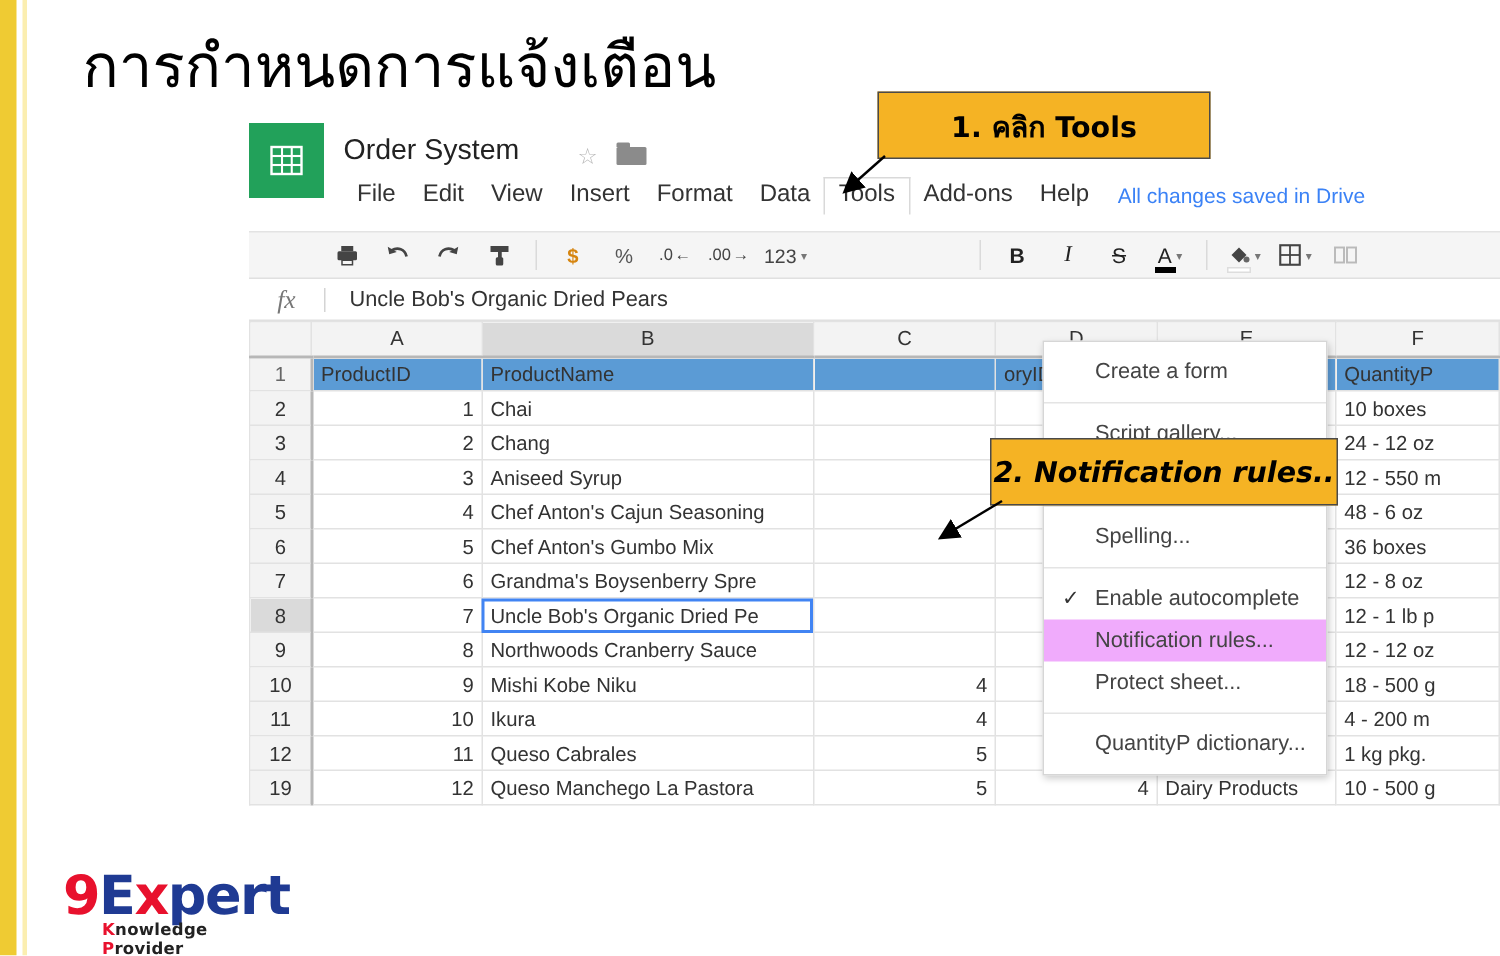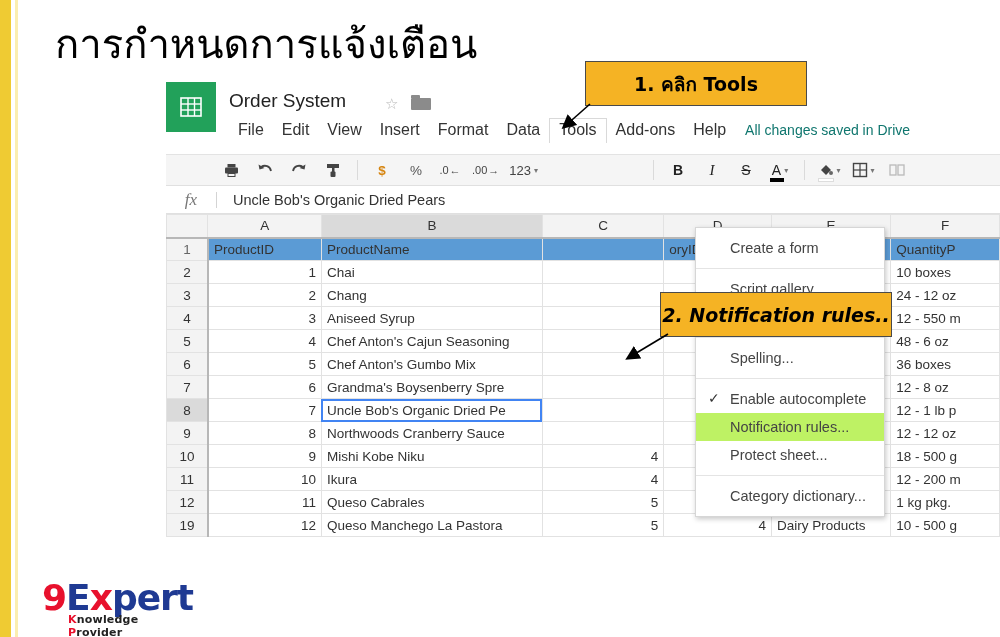--- a/index.html
+++ b/index.html
@@ -43,21 +43,21 @@
 
   .menubar { position: absolute; left: 63px; top: 37px; height: 22px; display: flex; align-items: flex-start; }
   .menu-item {
     font-size: 16px; color: #333; padding: 2px 9px; white-space: nowrap; line-height: 18px;
   }
   .menu-item.active {
     background: #fff; position: relative; z-index: 30;
     border-left: 1px solid #d9d9d9; border-right: 1px solid #d9d9d9; border-top: 1px solid #d9d9d9;
     padding-top: 2px; padding-bottom: 4px; margin-top: -1px;
   }
-  .save-status { font-size: 14px; color: #0f766e; padding: 2px 10px; white-space: nowrap; line-height: 18px;}
+  .save-status { font-size: 14px; color: #3b82f6; padding: 2px 10px; white-space: nowrap; line-height: 18px;}
 
   
   .toolbar {
     position: absolute; left: 0; top: 72px; width: 834px; height: 32px;
     background: #f5f5f5; border-top: 1px solid #e3e3e3; border-bottom: 1px solid #e0e0e0;
     display: flex; align-items: center;
   }
   .tb-sep { width: 1px; height: 20px; background: #dadada; margin: 0 7px; }
   .tb-btn {
     min-width: 24px; height: 24px; display: flex; align-items: center; justify-content: center;
@@ -99,21 +99,21 @@
   .num { text-align: right; }
   .cell-sel { outline: 2px solid #4184f3; outline-offset: -2px; }
 
   
   .dropdown {
     position: absolute; left: 529px; top: 145px; width: 190px;
     background: #fff; border: 1px solid #d6d6d6; box-shadow: 1px 2px 5px rgba(0,0,0,0.22);
     padding: 6px 0; z-index: 40;
   }
   .dd-item { height: 28px; display: flex; align-items: center; font-size: 14.5px; color: #444; padding-left: 34px; position: relative; white-space: nowrap;}
-  .dd-item.hl { background: #bef264; text-align: right; }
+  .dd-item.hl { background: #f0abfc; text-align: right; }
   .dd-check { position: absolute; left: 12px; top: 5px; font-size: 14px; color: #333; }
   .dd-div { height: 1px; background: #e4e4e4; margin: 6px 0; }
 
   
   .callout {
     position: absolute; background: #f5b324; border: 1px solid #4a4a4a;
     display: flex; align-items: center; justify-content: center;
     font-size: 19px; color: #000; font-weight: bold; z-index: 60; white-space: nowrap;
     font-family: "DejaVu Sans", "Liberation Sans", sans-serif;
   }
@@ -373,21 +373,21 @@
               <td class="">Meat/Poultry</td>
               <td class="">18 - 500 g</td>
             </tr>
             <tr>
               <td class="rowhead">11</td>
               <td class="num">10</td>
               <td class="">Ikura</td>
               <td class="num">4</td>
               <td class="num">8</td>
               <td class="">Seafood</td>
-              <td class="">12 - 200 m</td>
+              <td class="">4 - 200 m</td>
             </tr>
             <tr>
               <td class="rowhead">12</td>
               <td class="num">11</td>
               <td class="">Queso Cabrales</td>
               <td class="num">5</td>
               <td class="num">4</td>
               <td class="">Dairy Products</td>
               <td class="">1 kg pkg.</td>
             </tr>
@@ -425,21 +425,21 @@
           <span>Enable autocomplete</span>
         </div>
         <div class="dd-item hl">
           <span>Notification rules...</span>
         </div>
         <div class="dd-item">
           <span>Protect sheet...</span>
         </div>
         <div class="dd-div"></div>
         <div class="dd-item">
-          <span>Category dictionary...</span>
+          <span>QuantityP dictionary...</span>
         </div>
       </div>
 
   </div>
 
   <div class="callout" id="callout1">1. คลิก  Tools</div>
   <div class="callout" id="callout2">2. Notification  rules..</div>
 
   <svg class="arrow-svg">
     <defs>

